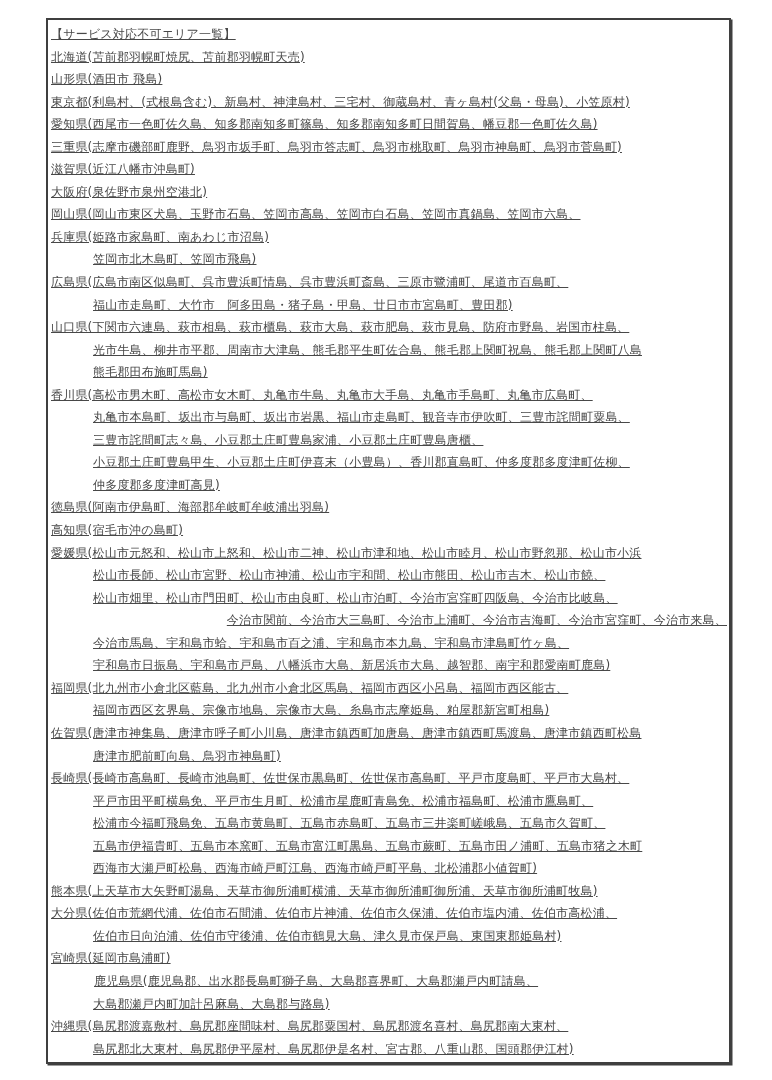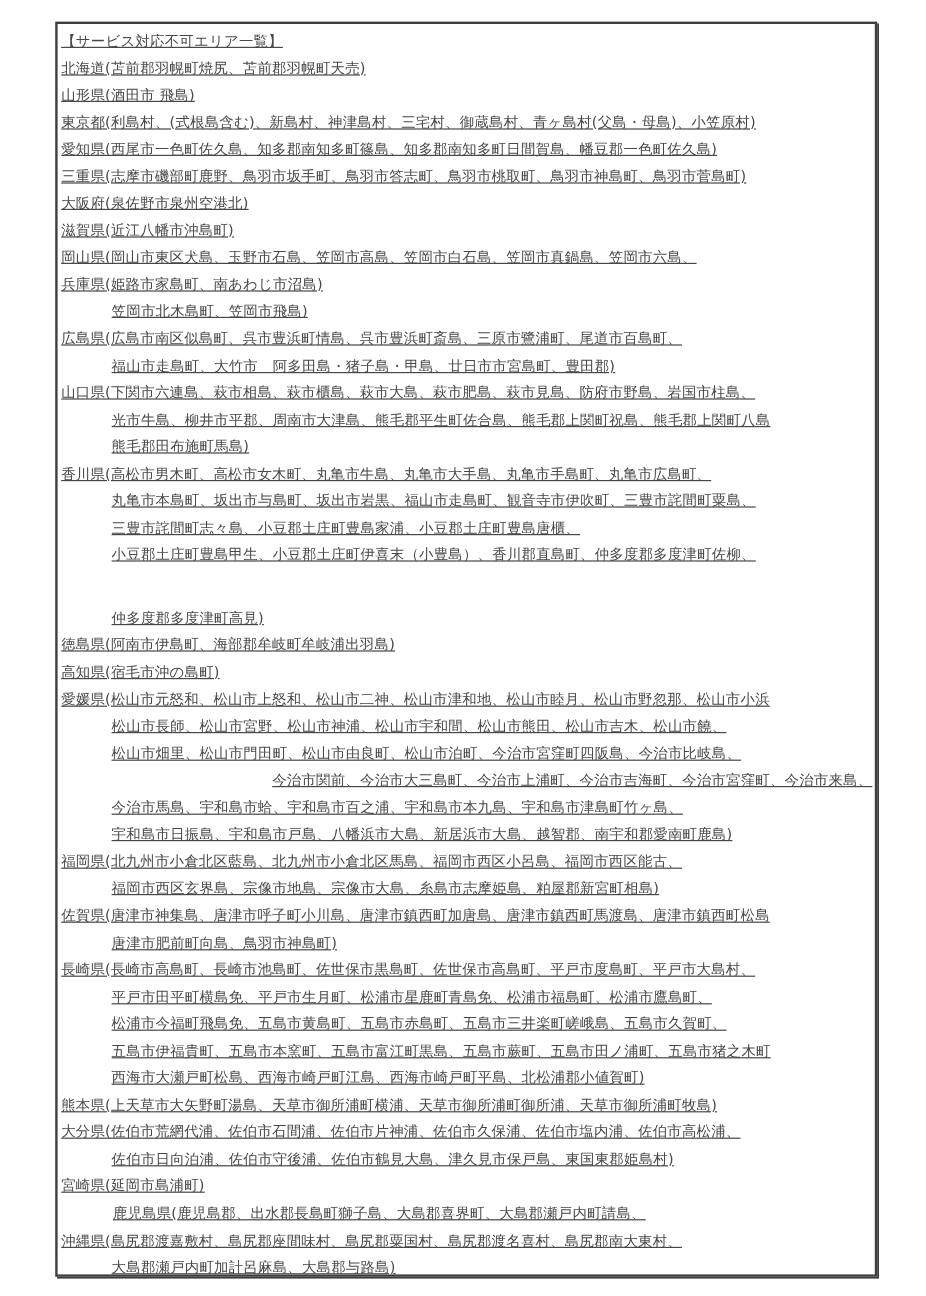--- a/index.html
+++ b/index.html
@@ -48,35 +48,35 @@
 
 <div class="page">
   <div class="doc-frame" style="border-color: rgb(63, 63, 63);">
     <div class="line title" style="color: rgb(72, 72, 72);">【サービス対応不可エリア一覧】</div>
     <div id="area-list">
         <div class="line" style="color: rgb(72, 72, 72);">北海道(苫前郡羽幌町焼尻、苫前郡羽幌町天売)</div>
         <div class="line" style="color: rgb(72, 72, 72);">山形県(酒田市 飛島)</div>
         <div class="line" style="color: rgb(72, 72, 72);">東京都(利島村、(式根島含む)、新島村、神津島村、三宅村、御蔵島村、青ヶ島村(父島・母島)、小笠原村)</div>
         <div class="line" style="color: rgb(72, 72, 72);">愛知県(西尾市一色町佐久島、知多郡南知多町篠島、知多郡南知多町日間賀島、幡豆郡一色町佐久島)</div>
         <div class="line" style="color: rgb(72, 72, 72);">三重県(志摩市磯部町鹿野、鳥羽市坂手町、鳥羽市答志町、鳥羽市桃取町、鳥羽市神島町、鳥羽市菅島町)</div>
+        <div class="line" style="color: rgb(72, 72, 72);">滋賀県(近江八幡市沖島町)</div>
         <div class="line" style="color: rgb(72, 72, 72);">大阪府(泉佐野市泉州空港北)</div>
-        <div class="line" style="color: rgb(72, 72, 72);">滋賀県(近江八幡市沖島町)</div>
         <div class="line" style="color: rgb(72, 72, 72);">岡山県(岡山市東区犬島、玉野市石島、笠岡市高島、笠岡市白石島、笠岡市真鍋島、笠岡市六島、</div>
         <div class="line" style="color: rgb(72, 72, 72);">兵庫県(姫路市家島町、南あわじ市沼島)</div>
         <div class="line indent" style="color: rgb(72, 72, 72);">笠岡市北木島町、笠岡市飛島)</div>
         <div class="line" style="color: rgb(72, 72, 72);">広島県(広島市南区似島町、呉市豊浜町情島、呉市豊浜町斎島、三原市鷺浦町、尾道市百島町、</div>
         <div class="line indent" style="color: rgb(72, 72, 72);">福山市走島町、大竹市　阿多田島・猪子島・甲島、廿日市市宮島町、豊田郡)</div>
         <div class="line" style="color: rgb(72, 72, 72);">山口県(下関市六連島、萩市相島、萩市櫃島、萩市大島、萩市肥島、萩市見島、防府市野島、岩国市柱島、</div>
         <div class="line indent" style="color: rgb(72, 72, 72);">光市牛島、柳井市平郡、周南市大津島、熊毛郡平生町佐合島、熊毛郡上関町祝島、熊毛郡上関町八島</div>
         <div class="line indent" style="color: rgb(72, 72, 72);">熊毛郡田布施町馬島)</div>
         <div class="line" style="color: rgb(72, 72, 72);">香川県(高松市男木町、高松市女木町、丸亀市牛島、丸亀市大手島、丸亀市手島町、丸亀市広島町、</div>
         <div class="line indent" style="color: rgb(72, 72, 72);">丸亀市本島町、坂出市与島町、坂出市岩黒、福山市走島町、観音寺市伊吹町、三豊市詫間町粟島、</div>
         <div class="line indent" style="color: rgb(72, 72, 72);">三豊市詫間町志々島、小豆郡土庄町豊島家浦、小豆郡土庄町豊島唐櫃、</div>
         <div class="line indent" style="color: rgb(72, 72, 72);">小豆郡土庄町豊島甲生、小豆郡土庄町伊喜末（小豊島）、香川郡直島町、仲多度郡多度津町佐柳、</div>
-        <div class="line indent" style="color: rgb(72, 72, 72); margin-top: 30px;">仲多度郡多度津町高見)</div>
+        <div class="line indent" style="color: rgb(72, 72, 72);">仲多度郡多度津町高見)</div>
         <div class="line" style="color: rgb(72, 72, 72);">徳島県(阿南市伊島町、海部郡牟岐町牟岐浦出羽島)</div>
         <div class="line" style="color: rgb(72, 72, 72);">高知県(宿毛市沖の島町)</div>
         <div class="line" style="color: rgb(72, 72, 72);">愛媛県(松山市元怒和、松山市上怒和、松山市二神、松山市津和地、松山市睦月、松山市野忽那、松山市小浜</div>
         <div class="line indent" style="color: rgb(72, 72, 72);">松山市長師、松山市宮野、松山市神浦、松山市宇和間、松山市熊田、松山市吉木、松山市饒、</div>
         <div class="line indent" style="color: rgb(72, 72, 72);">松山市畑里、松山市門田町、松山市由良町、松山市泊町、今治市宮窪町四阪島、今治市比岐島、</div>
         <div class="line indent" style="color: rgb(72, 72, 72); text-align: right;">今治市関前、今治市大三島町、今治市上浦町、今治市吉海町、今治市宮窪町、今治市来島、</div>
         <div class="line indent" style="color: rgb(72, 72, 72);">今治市馬島、宇和島市蛤、宇和島市百之浦、宇和島市本九島、宇和島市津島町竹ヶ島、</div>
         <div class="line indent" style="color: rgb(72, 72, 72);">宇和島市日振島、宇和島市戸島、八幡浜市大島、新居浜市大島、越智郡、南宇和郡愛南町鹿島)</div>
         <div class="line" style="color: rgb(72, 72, 72);">福岡県(北九州市小倉北区藍島、北九州市小倉北区馬島、福岡市西区小呂島、福岡市西区能古、</div>
         <div class="line indent" style="color: rgb(72, 72, 72);">福岡市西区玄界島、宗像市地島、宗像市大島、糸島市志摩姫島、粕屋郡新宮町相島)</div>
@@ -85,18 +85,18 @@
         <div class="line" style="color: rgb(72, 72, 72);">長崎県(長崎市高島町、長崎市池島町、佐世保市黒島町、佐世保市高島町、平戸市度島町、平戸市大島村、</div>
         <div class="line indent" style="color: rgb(72, 72, 72);">平戸市田平町横島免、平戸市生月町、松浦市星鹿町青島免、松浦市福島町、松浦市鷹島町、</div>
         <div class="line indent" style="color: rgb(72, 72, 72);">松浦市今福町飛島免、五島市黄島町、五島市赤島町、五島市三井楽町嵯峨島、五島市久賀町、</div>
         <div class="line indent" style="color: rgb(72, 72, 72);">五島市伊福貴町、五島市本窯町、五島市富江町黒島、五島市蕨町、五島市田ノ浦町、五島市猪之木町</div>
         <div class="line indent" style="color: rgb(72, 72, 72);">西海市大瀬戸町松島、西海市崎戸町江島、西海市崎戸町平島、北松浦郡小値賀町)</div>
         <div class="line" style="color: rgb(72, 72, 72);">熊本県(上天草市大矢野町湯島、天草市御所浦町横浦、天草市御所浦町御所浦、天草市御所浦町牧島)</div>
         <div class="line" style="color: rgb(72, 72, 72);">大分県(佐伯市荒網代浦、佐伯市石間浦、佐伯市片神浦、佐伯市久保浦、佐伯市塩内浦、佐伯市高松浦、</div>
         <div class="line indent" style="color: rgb(72, 72, 72);">佐伯市日向泊浦、佐伯市守後浦、佐伯市鶴見大島、津久見市保戸島、東国東郡姫島村)</div>
         <div class="line" style="color: rgb(72, 72, 72);">宮崎県(延岡市島浦町)</div>
         <div class="line" style="color: rgb(72, 72, 72); margin-left: 43px;">鹿児島県(鹿児島郡、出水郡長島町獅子島、大島郡喜界町、大島郡瀬戸内町請島、</div>
+        <div class="line indent" style="color: rgb(72, 72, 72);">大島郡瀬戸内町加計呂麻島、大島郡与路島)</div>
         <div class="line" style="color: rgb(72, 72, 72);">沖縄県(島尻郡渡嘉敷村、島尻郡座間味村、島尻郡粟国村、島尻郡渡名喜村、島尻郡南大東村、</div>
-        <div class="line indent" style="color: rgb(72, 72, 72);">大島郡瀬戸内町加計呂麻島、大島郡与路島)</div>
         <div class="line indent" style="color: rgb(72, 72, 72);">島尻郡北大東村、島尻郡伊平屋村、島尻郡伊是名村、宮古郡、八重山郡、国頭郡伊江村)</div>
       </div>
   </div>
 </div>
 
 </body></html>

